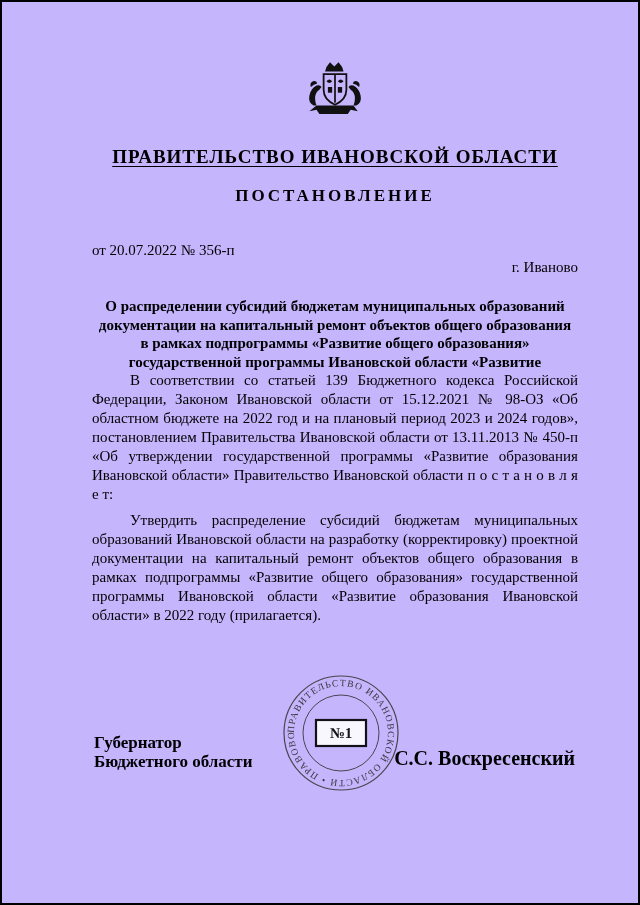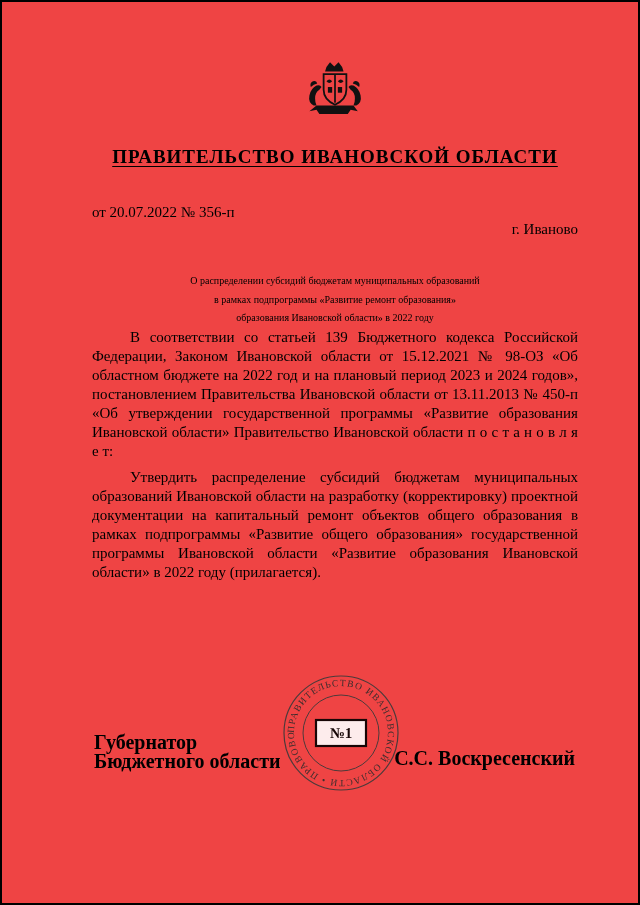--- a/index.html
+++ b/index.html
@@ -4,21 +4,21 @@
 <style>
   html, body {
     margin: 0;
     padding: 0;
     background: #ffffff;
   }
   .page {
     position: relative;
     width: 640px;
     height: 905px;
-    background: #ef4444;
+    background: #c4b5fd;
     border: 2px solid #000000;
     box-sizing: border-box;
     font-family: "Liberation Serif", serif;
     color: #000000;
     overflow: hidden;
   }
   .content {
     position: absolute;
     left: 90px;
     right: 60px;
@@ -49,44 +49,44 @@
     text-align: left;
     font-size: 15px;
     line-height: 17px;
   }
   .city-line {
     text-align: right;
     font-size: 15px;
     line-height: 17px;
   }
   .subject {
-    margin-top: 34px;
+    margin-top: 21px;
     text-align: center;
-    font-weight: normal;
-    font-size: 10px;
+    font-weight: bold;
+    font-size: 15px;
     line-height: 18.5px;
   }
   .body-p {
     margin: 0;
     text-align: justify;
     font-size: 15px;
     line-height: 19px;
     text-indent: 38px;
   }
   .body-p.first {
   }
   .body-p.second {
     margin-top: 7px;
   }
   .sig-left {
     position: absolute;
     left: 92px;
     top: 731px;
     font-weight: bold;
-    font-size: 20px;
+    font-size: 17px;
     line-height: 19px;
   }
   .sig-right {
     position: absolute;
     right: 63px;
     top: 745px;
     font-weight: bold;
     font-size: 20px;
   }
   .stamp {
@@ -119,28 +119,30 @@
           <path d="M26 38 q-2 -6 3 -8 q5 -2 6 3 q-5 1 -9 5 z"></path>
           <path d="M90 64 q8 -4 6 -14 q-2 -10 -10 -14 q-5 -2 -7 2 l3 4 q6 4 6 12 q0 6 -2 10 z"></path>
           <path d="M94 38 q2 -6 -3 -8 q-5 -2 -6 3 q5 1 9 5 z"></path>
           <path d="M34 64 h52 l6 8 -10 -2 -4 6 h-40 l-4 -6 -10 2 z"></path>
         </g>
       </svg>
     </div>
 
     <h1 class="org-title">ПРАВИТЕЛЬСТВО ИВАНОВСКОЙ ОБЛАСТИ</h1>
 
+    <div class="doc-type">ПОСТАНОВЛЕНИЕ</div>
 
     <div class="date-line">от 20.07.2022 № 356-п</div>
     <div class="city-line">г. Иваново</div>
 
     <div class="subject">
       <div>О распределении субсидий бюджетам муниципальных образований</div>
-      <div>в рамках подпрограммы «Развитие  ремонт образования»</div>
-      <div>образования Ивановской области» в 2022 году</div>
+      <div>документации на капитальный ремонт объектов общего образования</div>
+      <div>в рамках подпрограммы «Развитие  общего образования»</div>
+      <div>государственной программы Ивановской области «Развитие</div>
     </div>
 
     <p class="body-p first">В соответствии со статьей 139 Бюджетного кодекса Российской Федерации, Законом Ивановской области от 15.12.2021 № 98-ОЗ «Об областном бюджете на 2022 год и на плановый период 2023 и 2024 годов», постановлением Правительства Ивановской области от 13.11.2013 № 450-п «Об утверждении государственной программы «Развитие образования Ивановской области» Правительство Ивановской области п о с т а н о в л я е т:</p>
     <p class="body-p second">Утвердить распределение субсидий бюджетам муниципальных образований Ивановской области на разработку (корректировку) проектной документации на капитальный ремонт объектов общего образования в рамках подпрограммы «Развитие общего образования» государственной программы Ивановской области «Развитие образования Ивановской области» в 2022 году (прилагается).</p>
 
   </div>
 
   <div class="sig-left">
     <span>Губернатор</span><br>
     <span>Бюджетного области</span>

